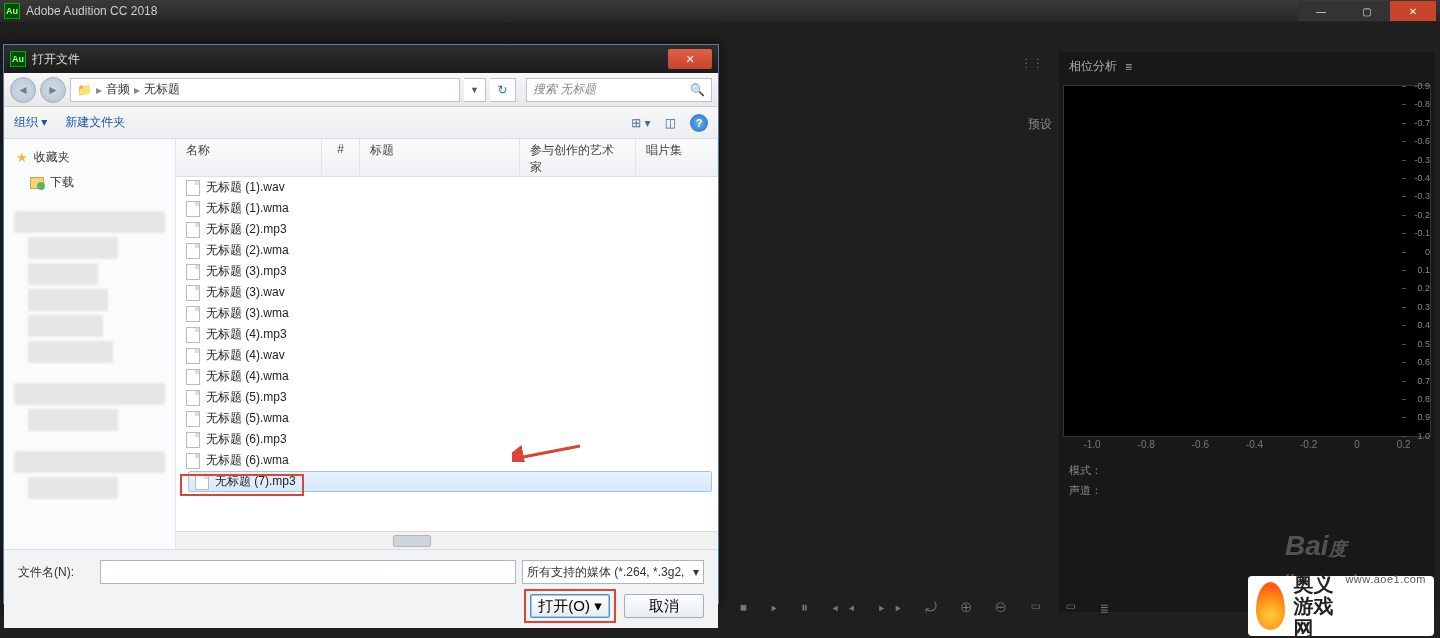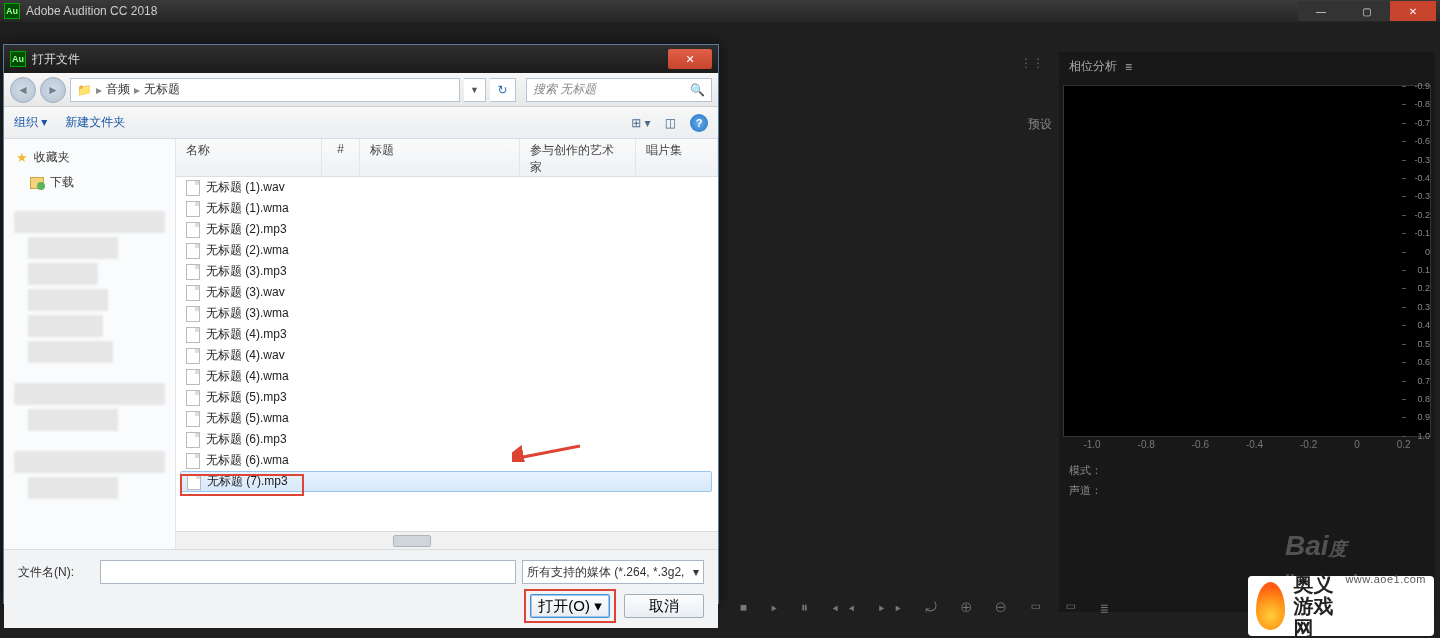--- a/index.html
+++ b/index.html
@@ -68,21 +68,21 @@
 .cols div { padding: 3px 10px; border-right: 1px solid #e2e6ea; }
 .col-name { width: 146px; }
 .col-num { width: 38px; text-align: center; }
 .col-title { width: 160px; }
 .col-artist { width: 116px; }
 .col-album { flex: 1; }
 .flist { flex: 1; overflow: hidden; }
 .frow { display: flex; align-items: center; height: 21px; font-size: 12px; color: #222; padding-left: 10px; gap: 6px; }
 .fico { width: 14px; height: 16px; background: #fff; border: 1px solid #bbb; position: relative; }
 .fico::after { content: ""; position: absolute; right: 0; top: 0; width: 4px; height: 4px; background: #ddd; }
-.frow.sel { background: linear-gradient(#e9f2fd,#d6e8fb); border: 1px solid #9fc5ec; border-radius: 2px; margin: 0 6px 0 4px; padding-left: 6px; }
+.frow.sel { background: linear-gradient(#e9f2fd,#d6e8fb); border: 1px solid #9fc5ec; border-radius: 2px; margin: 0 6px 0 12px; padding-left: 6px; }
 .highlight-box { position: absolute; border: 2px solid #d43; pointer-events: none; }
 .arrow-ann { position: absolute; left: 336px; top: 303px; width: 70px; height: 20px; }
 .arrow-ann svg { width: 100%; height: 100%; }
 .hscroll { height: 18px; background: #f1f1f1; border-top: 1px solid #dcdcdc; display: flex; align-items: center; }
 .hscroll .thumb { margin-left: 40%; width: 38px; height: 12px; background: #cfd5db; border: 1px solid #adb5bd; border-radius: 2px; }
 
 .footer { padding: 10px 14px 10px 14px; background: #f1f3f5; border-top: 1px solid #d8dde2; }
 .fn-row { display: flex; align-items: center; gap: 6px; font-size: 12px; color: #333; }
 .fn-label { width: 76px; text-align: left; }
 .fn-input { flex: 1; height: 24px; border: 1px solid #aab6c2; background: #fff; padding: 0 6px; }

